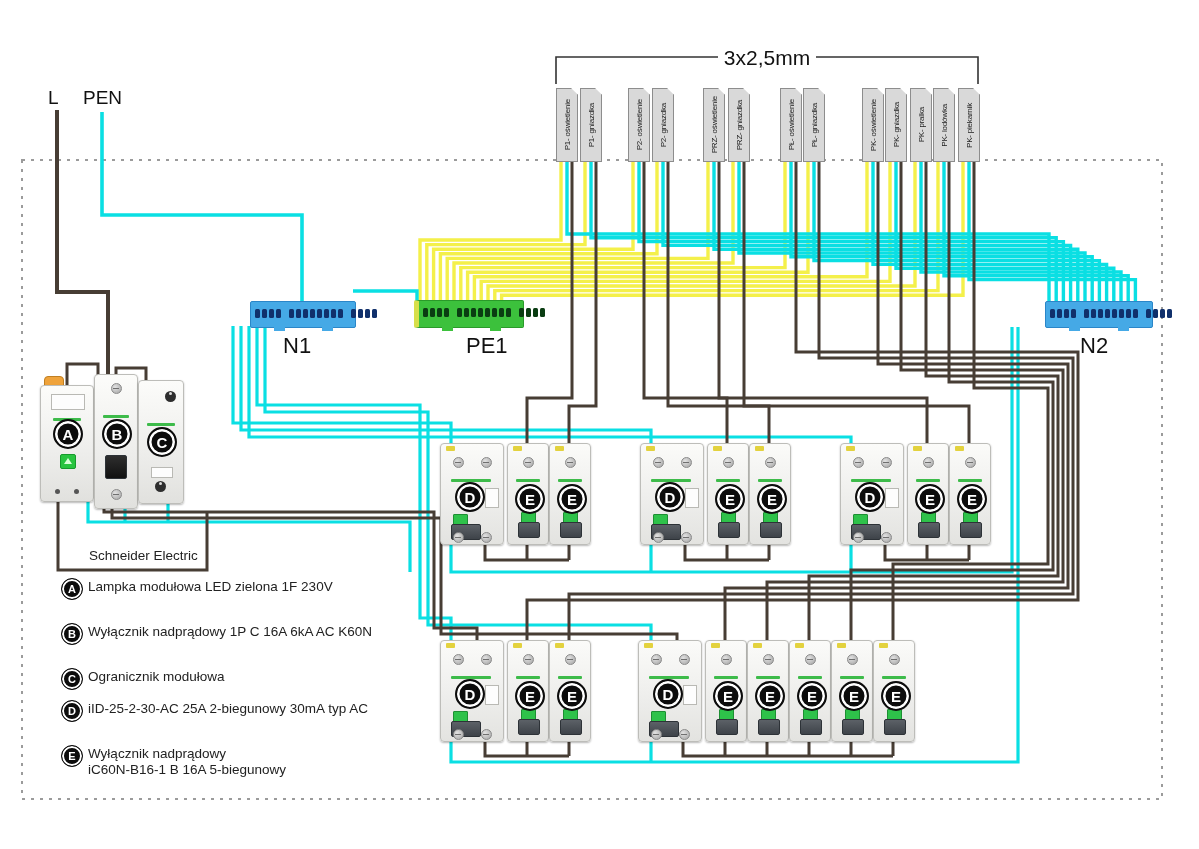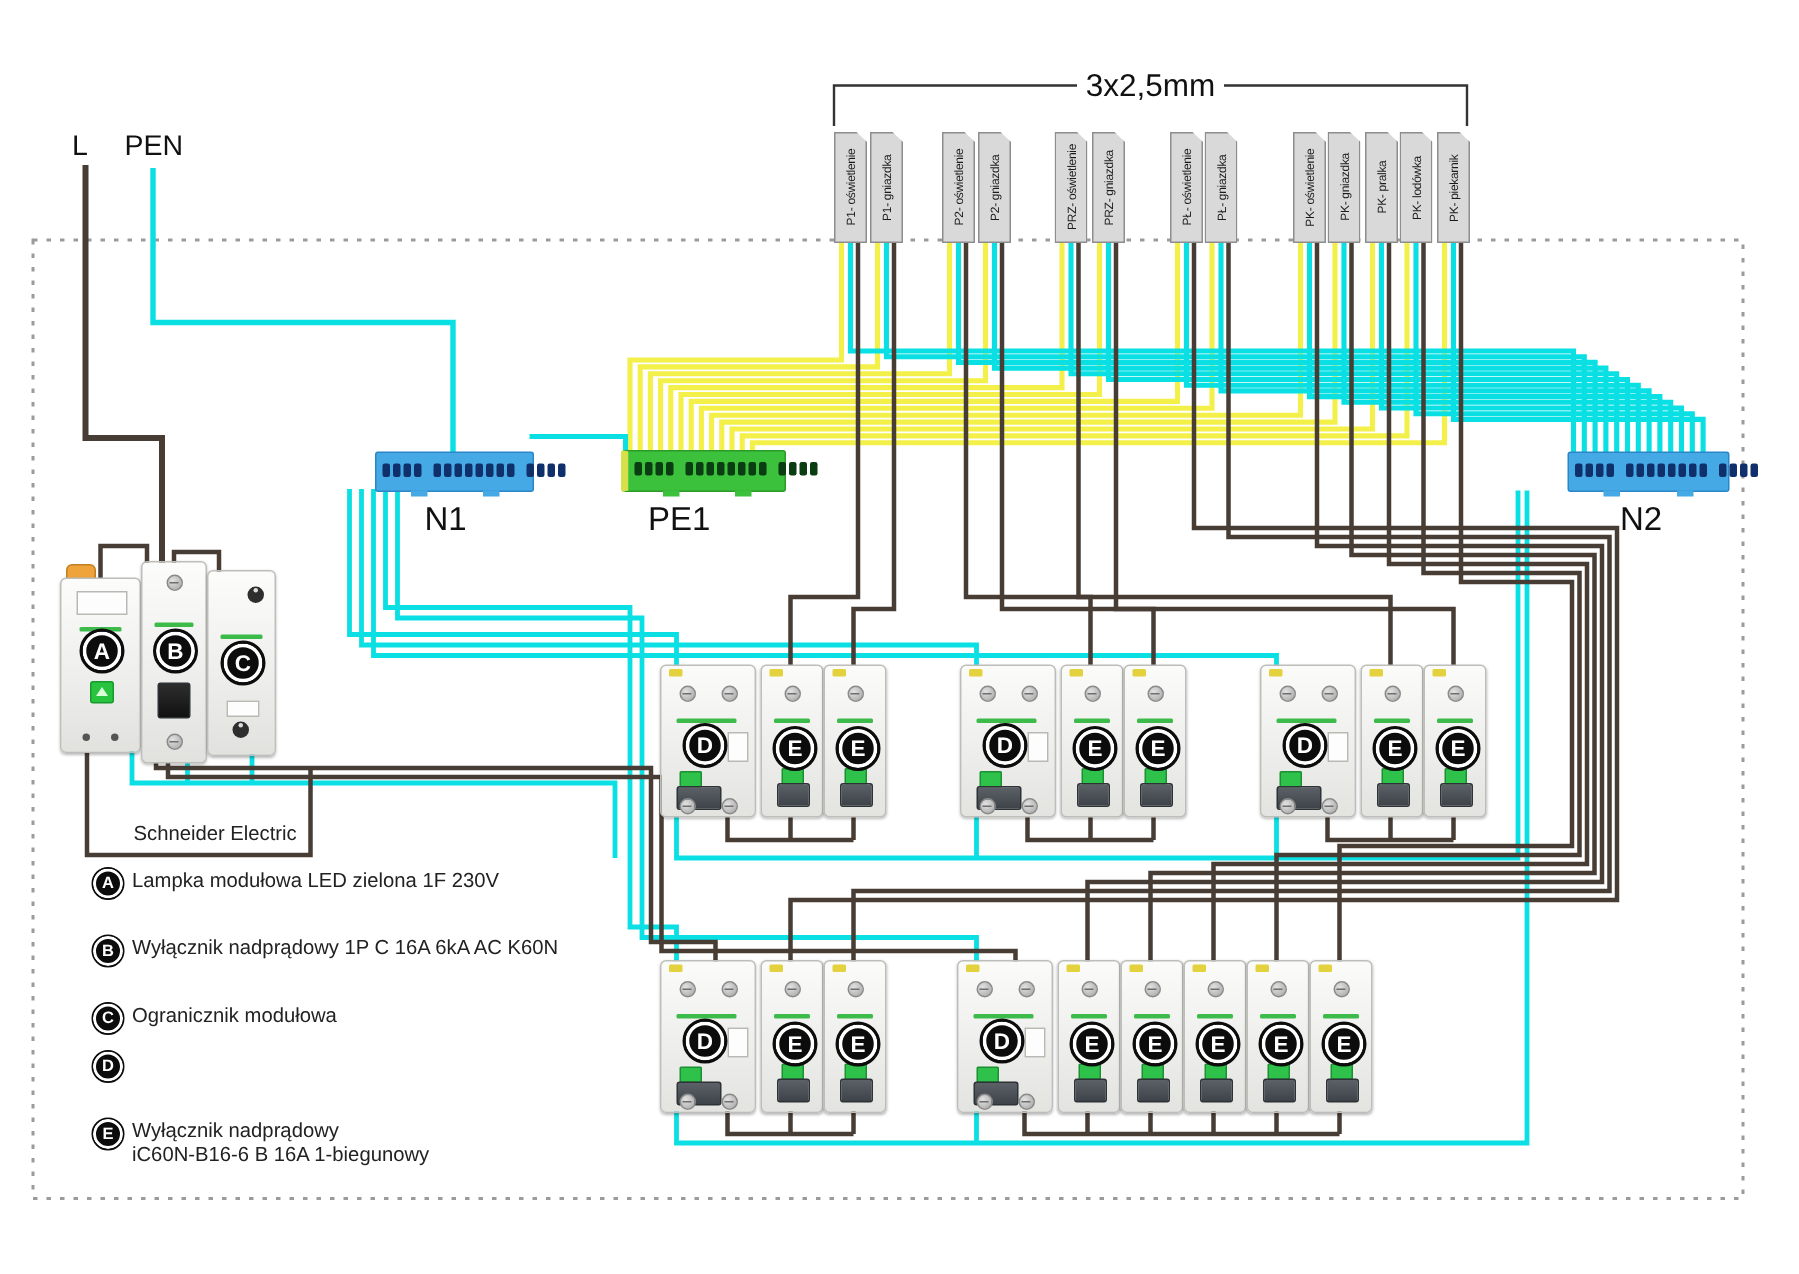--- a/index.html
+++ b/index.html
@@ -214,21 +214,21 @@
         <div class="term" style="background: rgb(10, 61, 18);"></div>
         <div class="gap"></div>
         <div class="term" style="background: rgb(10, 61, 18);"></div>
         <div class="term" style="background: rgb(10, 61, 18);"></div>
         <div class="term" style="background: rgb(10, 61, 18);"></div>
         <div class="term" style="background: rgb(10, 61, 18);"></div>
       </div>
       <div class="foot" style="left: 22.88px; background: rgb(60, 193, 60);"></div>
       <div class="foot" style="left: 70.72px; background: rgb(60, 193, 60);"></div>
     </div>
-  <div class="blklbl" style="left:432px;top:333px;">PE1</div>
+  <div class="blklbl" style="left:466px;top:333px;">PE1</div>
   <div class="tblock" id="blkN2" style="left: 1045px; top: 301px; width: 106px; height: 25px; background: rgb(69, 169, 230); border: 1px solid rgb(43, 134, 200);">
       <div class="trow">
         <div class="term" style="background: rgb(16, 48, 107);"></div>
         <div class="term" style="background: rgb(16, 48, 107);"></div>
         <div class="term" style="background: rgb(16, 48, 107);"></div>
         <div class="term" style="background: rgb(16, 48, 107);"></div>
         <div class="gap"></div>
         <div class="term" style="background: rgb(16, 48, 107);"></div>
         <div class="term" style="background: rgb(16, 48, 107);"></div>
         <div class="term" style="background: rgb(16, 48, 107);"></div>
@@ -455,24 +455,25 @@
       </div>
       <div class="lgd-item" style="left: 61px; top: 668px;">
         <div class="lgd-badge">C</div>
         <div class="lgd-text">
           <div>Ogranicznik modułowa</div>
         </div>
       </div>
       <div class="lgd-item" style="left: 61px; top: 700px;">
         <div class="lgd-badge">D</div>
         <div class="lgd-text">
+          <div>iID-25-2-30-AC 25A 2-biegunowy 30mA typ AC</div>
         </div>
       </div>
       <div class="lgd-item" style="left: 61px; top: 745px;">
         <div class="lgd-badge">E</div>
         <div class="lgd-text">
           <div>Wyłącznik nadprądowy</div>
-          <div>iC60N-B16-6 B 16A 1-biegunowy</div>
+          <div>iC60N-B16-1 B 16A 5-biegunowy</div>
         </div>
       </div>
     </div>
 
 </div>
 
 </body></html>

